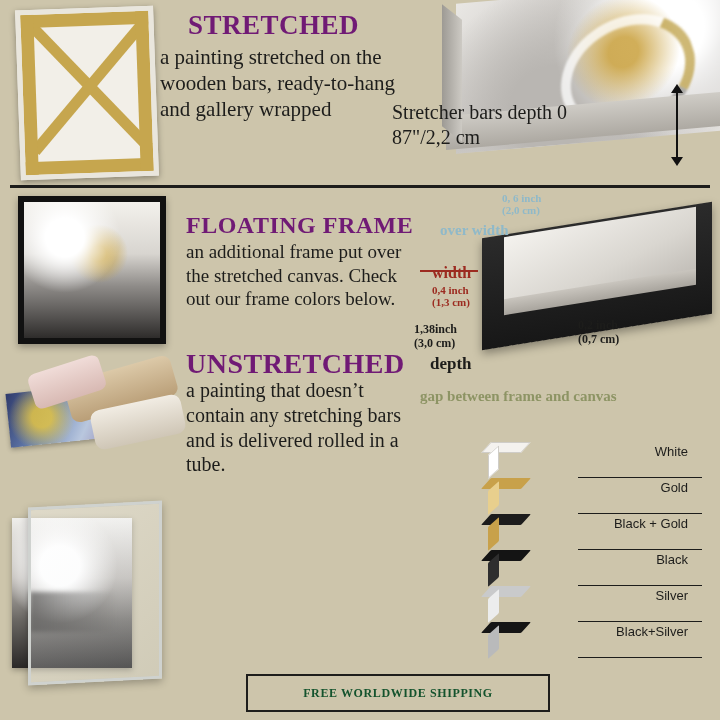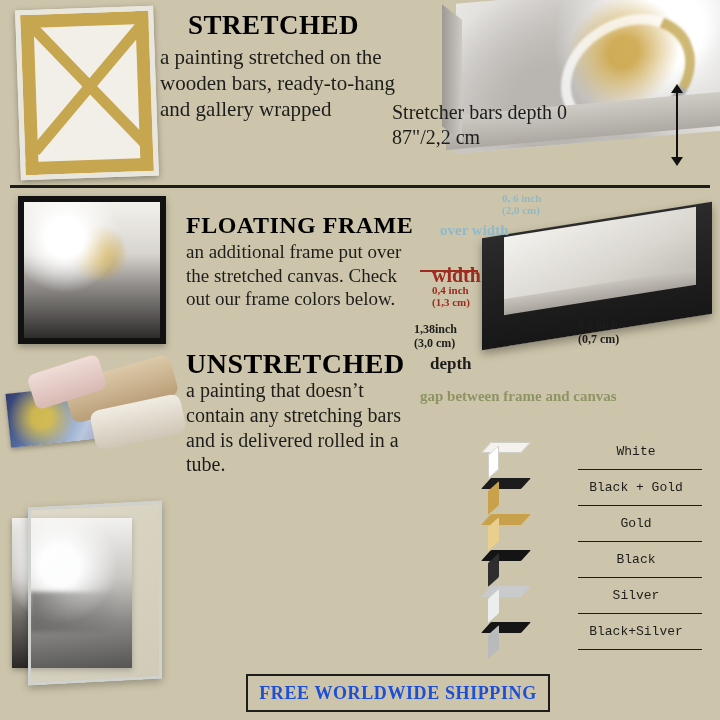--- a/index.html
+++ b/index.html
@@ -18,21 +18,21 @@
     position: relative;
     width: 720px;
     height: 720px;
   }
 
   
   .abs { position: absolute; }
   .hdr {
     font-family: "Liberation Serif", serif;
     font-weight: bold;
-    color: #000000;
+    color: #701a75;
     letter-spacing: .5px;
   }
   .body-txt {
     font-family: "Liberation Serif", serif;
     color: #1d1d1b;
     line-height: 1.24;
   }
 
   
   #sec-stretched-title { left: 188px; top: 10px; font-size: 27px; }
@@ -308,47 +308,47 @@
     border-radius: 1px;
   }
   .corner .a { left: 0; top: 0; width: 40px; height: 11px; transform: skewX(-42deg); }
   .corner .b { left: 2px; top: 8px; width: 11px; height: 24px; transform: skewY(-42deg); }
 
   .sw-label {
     position: absolute;
     left: 92px;
     top: 4px;
     font-size: 13px;
-    font-family: Liberation Mono, monospace;
+    font-family: Liberation Sans, sans-serif;
     color: #1d1d1b;
     border-bottom: 1px solid #1d1d1b;
-    padding: 0 14px 10px 6px;
+    padding: 0 14px 18px 6px;
     min-width: 104px;
-    text-align: center;
+    text-align: right;
   }
 
   
   .banner {
     position: absolute;
     left: 246px;
     top: 674px;
     width: 300px;
     height: 34px;
     border: 2px solid #1d1d1b;
     background: #cdc5ab;
     display: flex;
     align-items: center;
     justify-content: center;
   }
   .banner span {
     font-family: "Liberation Serif", serif;
     font-weight: bold;
-    font-size: 18px;
+    font-size: 12px;
     letter-spacing: .6px;
-    color: #1d4ed8;
+    color: #14532d;
   }
 
   .tick-line { position: absolute; background: #9c2b20; }
 </style>
 </head>
 <body>
 
 <div class="page">
 
   <div class="canvas-back">
@@ -383,21 +383,21 @@
 
   <div class="frame-diagram">
     <div class="fd-box"></div>
     <div class="fd-canvas"></div>
     <div class="fd-canvas-edge"></div>
 
     <div class="abs label-teal" style="left:54px; top:-4px; font-size:11px; text-align:center;">0, 6 inch</div>
     <div class="abs label-teal" style="left:54px; top:8px; font-size:11px; text-align:center;">(2,0 cm)</div>
     <div class="abs label-teal" style="left:-8px; top:26px; font-size:15px;">over width</div>
 
-    <div class="abs label-red" style="left:12px; top:68px; font-size:20px;">width</div>
+    <div class="abs label-red" style="left:12px; top:68px; font-size:16px;">width</div>
     <div class="abs label-red" style="left:12px; top:88px; font-size:11px;">0,4 inch</div>
     <div class="abs label-red" style="left:12px; top:100px; font-size:11px;">(1,3 cm)</div>
     <div class="tick-line" style="left:0px; top:74px; width:58px; height:2px;"></div>
 
     <div class="abs label-dark" style="left:-6px; top:126px; font-size:12px;">1,38inch</div>
     <div class="abs label-dark" style="left:-6px; top:140px; font-size:12px;">(3,0 cm)</div>
     <div class="abs label-dark" style="left:10px; top:158px; font-size:17px;">depth</div>
 
     <div class="abs label-dark" style="left:158px; top:122px; font-size:12px;">0,2 inch</div>
     <div class="abs label-dark" style="left:158px; top:136px; font-size:12px;">(0,7 cm)</div>
@@ -428,36 +428,36 @@
     <div class="swatch-row">
       <div class="corner">
         <div class="a" style="background:#f4f2ee; box-shadow:inset 0 0 0 1px #cfcdc8;"></div>
         <div class="b" style="background:#ffffff; box-shadow:inset 0 0 0 1px #cfcdc8;"></div>
       </div>
       <div class="sw-label">White</div>
     </div>
 
     <div class="swatch-row">
       <div class="corner">
+        <div class="a" style="background:#c8a14a;"></div>
+        <div class="b" style="background:#e8cf8d;"></div>
+      </div>
+      <div class="sw-label">Gold</div>
+    </div>
+
+    <div class="swatch-row">
+      <div class="corner">
         <div class="a" style="background:#1c1c1c;"></div>
         <div class="b" style="background:#c8a14a;"></div>
       </div>
       <div class="sw-label">Black + Gold</div>
     </div>
 
     <div class="swatch-row">
       <div class="corner">
-        <div class="a" style="background:#c8a14a;"></div>
-        <div class="b" style="background:#e8cf8d;"></div>
-      </div>
-      <div class="sw-label">Gold</div>
-    </div>
-
-    <div class="swatch-row">
-      <div class="corner">
         <div class="a" style="background:#141414;"></div>
         <div class="b" style="background:#2e2e2e;"></div>
       </div>
       <div class="sw-label">Black</div>
     </div>
 
     <div class="swatch-row">
       <div class="corner">
         <div class="a" style="background:#c9cacb;"></div>
         <div class="b" style="background:#eceded;"></div>

